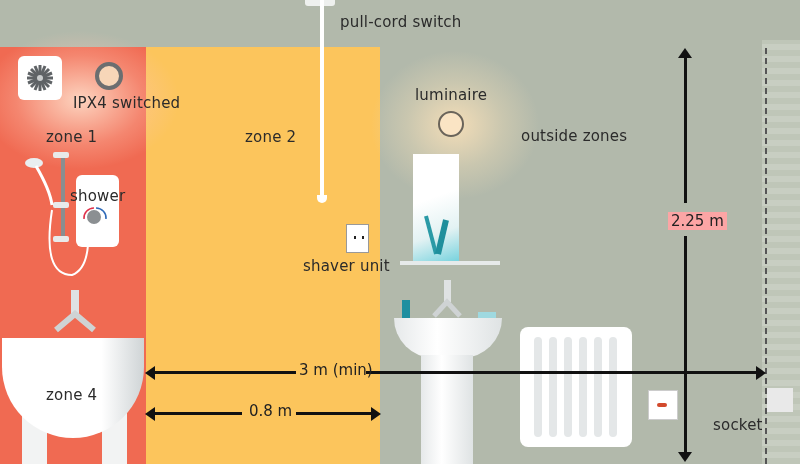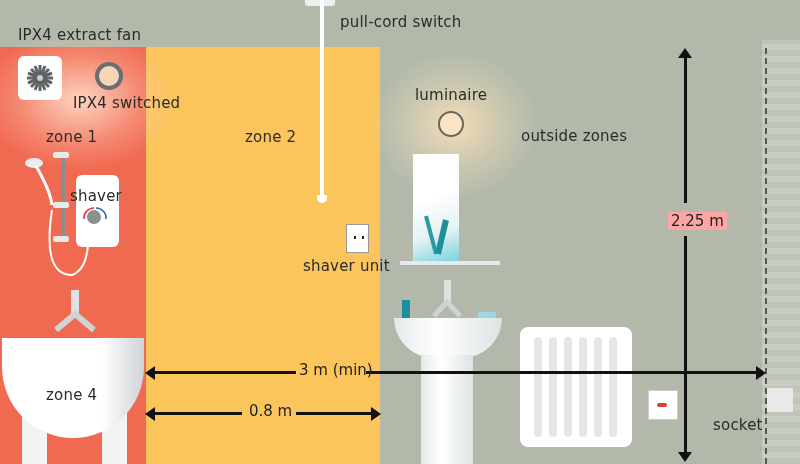--- a/index.html
+++ b/index.html
@@ -145,24 +145,23 @@
   <div class="abs arrowL" style="left:145px;top:366px"></div>
   <div class="abs arrowR" style="left:756px;top:366px"></div>
   <div class="mtext" style="left:296px;top:361px">3 m (min)</div>
 
   <div class="abs hline" style="left:152px;top:412px;width:90px"></div>
   <div class="abs hline" style="left:296px;top:412px;width:76px"></div>
   <div class="abs arrowL" style="left:145px;top:407px"></div>
   <div class="abs arrowR" style="left:371px;top:407px"></div>
   <div class="mtext" style="left:246px;top:402px">0.8 m</div>
 
-  <div class="lbl" style="left:18px;top:26px">IPX4 extract fan</div>
   <div class="lbl" style="left:73px;top:94px">IPX4 switched</div>
   <div class="lbl" style="left:340px;top:13px">pull-cord switch</div>
   <div class="lbl" style="left:415px;top:86px">luminaire</div>
   <div class="lbl" style="left:521px;top:127px">outside zones</div>
   <div class="lbl" style="left:46px;top:128px">zone 1</div>
   <div class="lbl" style="left:245px;top:128px">zone 2</div>
-  <div class="lbl" style="left:70px;top:187px">shaver</div>
+  <div class="lbl" style="left:70px;top:187px">shower</div>
   <div class="lbl" style="left:303px;top:257px">shaver unit</div>
   <div class="lbl" style="left:46px;top:386px">zone 4</div>
   <div class="lbl" style="left:713px;top:416px">socket</div>
 </div>
 
 </body></html>

